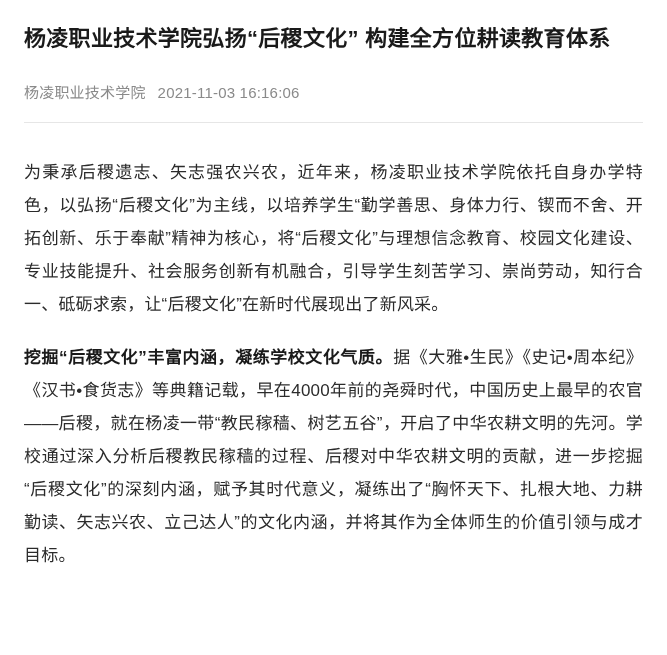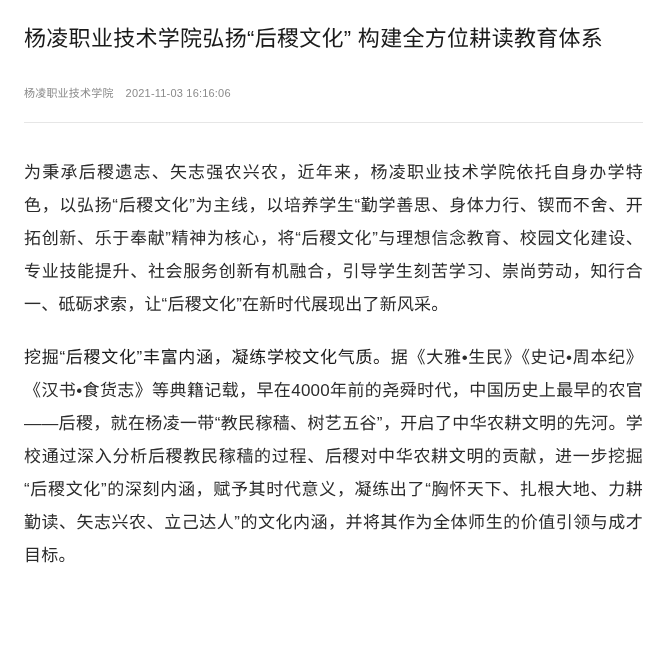--- a/index.html
+++ b/index.html
@@ -17,29 +17,29 @@
   .page {
     width: 667px;
     height: 655px;
     box-sizing: border-box;
     padding: 18px 24px 0 24px;
     background: #ffffff;
   }
   .article-title {
     font-size: 22px;
     line-height: 34px;
-    font-weight: normal;
+    font-weight: bold;
     color: #1a1a1a;
     letter-spacing: 0.3px;
     margin: 0 0 0 0;
     padding-top: 4px;
   }
   .meta-row {
     margin-top: 28px;
-    font-size: 11px;
+    font-size: 15px;
     color: #8a8a8a;
     line-height: 18px;
     letter-spacing: 0.2px;
     display: flex;
     align-items: center;
     gap: 12px;
   }
   .meta-source {
     white-space: nowrap;
   }
@@ -58,21 +58,21 @@
   }
   .para {
     font-size: 17px;
     line-height: 33px;
     color: #2b2b2b;
     margin: 0 0 20px 0;
     text-align: justify;
     letter-spacing: 0.2px;
   }
   .para.strong-lead b {
-    font-weight: normal;
+    font-weight: bold;
     color: #1a1a1a;
   }
 </style>
 </head>
 <body>
 
 <div class="page">
 
   <h1 class="article-title">杨凌职业技术学院弘扬“后稷文化” 构建全方位耕读教育体系</h1>
 

